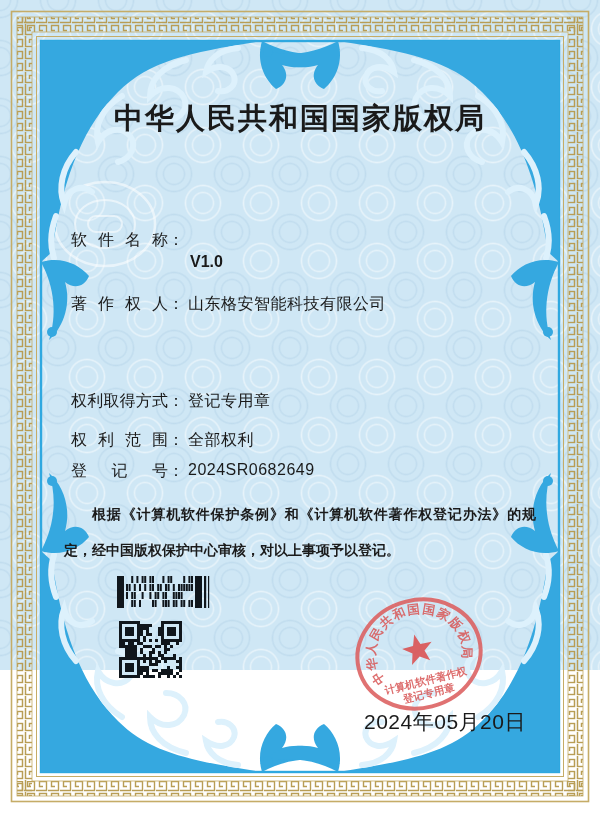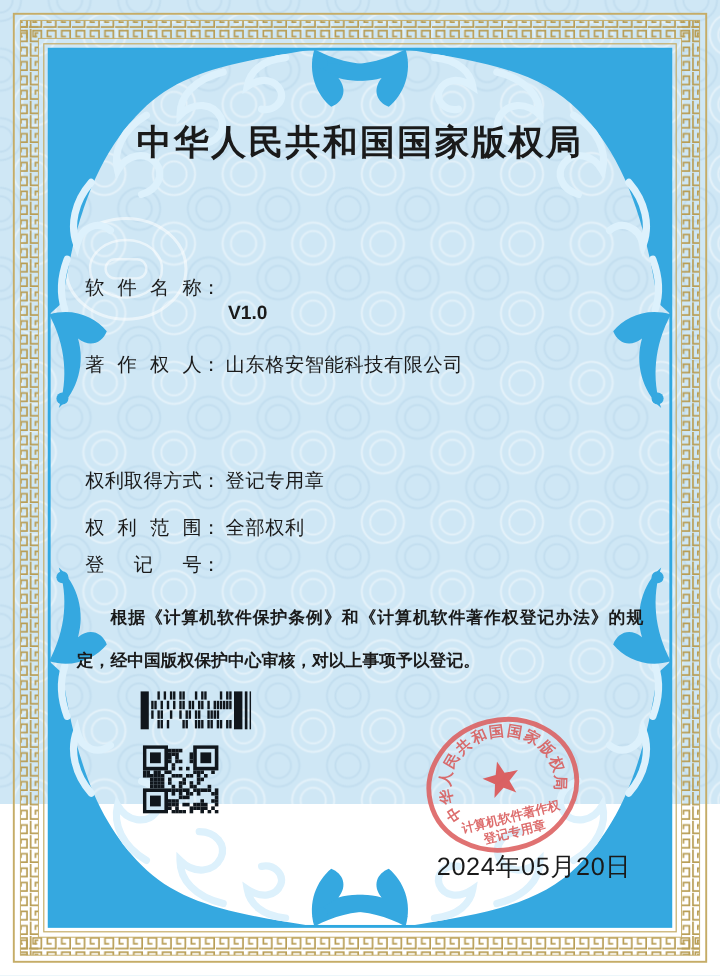--- a/index.html
+++ b/index.html
@@ -110,20 +110,21 @@
 
     <div class="abs frow" style="top:430px">
       <span class="flabel">权利范围</span>
       <span class="fcolon">：</span>
       <span class="fvalue">全部权利</span>
     </div>
 
     <div class="abs frow" style="top:461px">
       <span class="flabel">登记号</span>
       <span class="fcolon">：</span>
+      <span class="fvalue">2024SR0682649</span>
     </div>
 
     <div class="abs statement">根据《计算机软件保护条例》和《计算机软件著作权登记办法》的规定，经中国版权保护中心审核，对以上事项予以登记。</div>
 
     <svg id="barcode" class="abs codes" style="left:117px;top:576px" width="93" height="32">
         <rect x="0" y="0" width="7" height="32" fill="#10161c"></rect>
         <rect x="78" y="0" width="7" height="32" fill="#10161c"></rect>
         <rect x="87" y="0" width="2.2" height="32" fill="#10161c"></rect>
         <rect x="91" y="0" width="1.2" height="32" fill="#10161c"></rect>
         <rect x="9" y="8" width="2" height="7" fill="#10161c"></rect>

